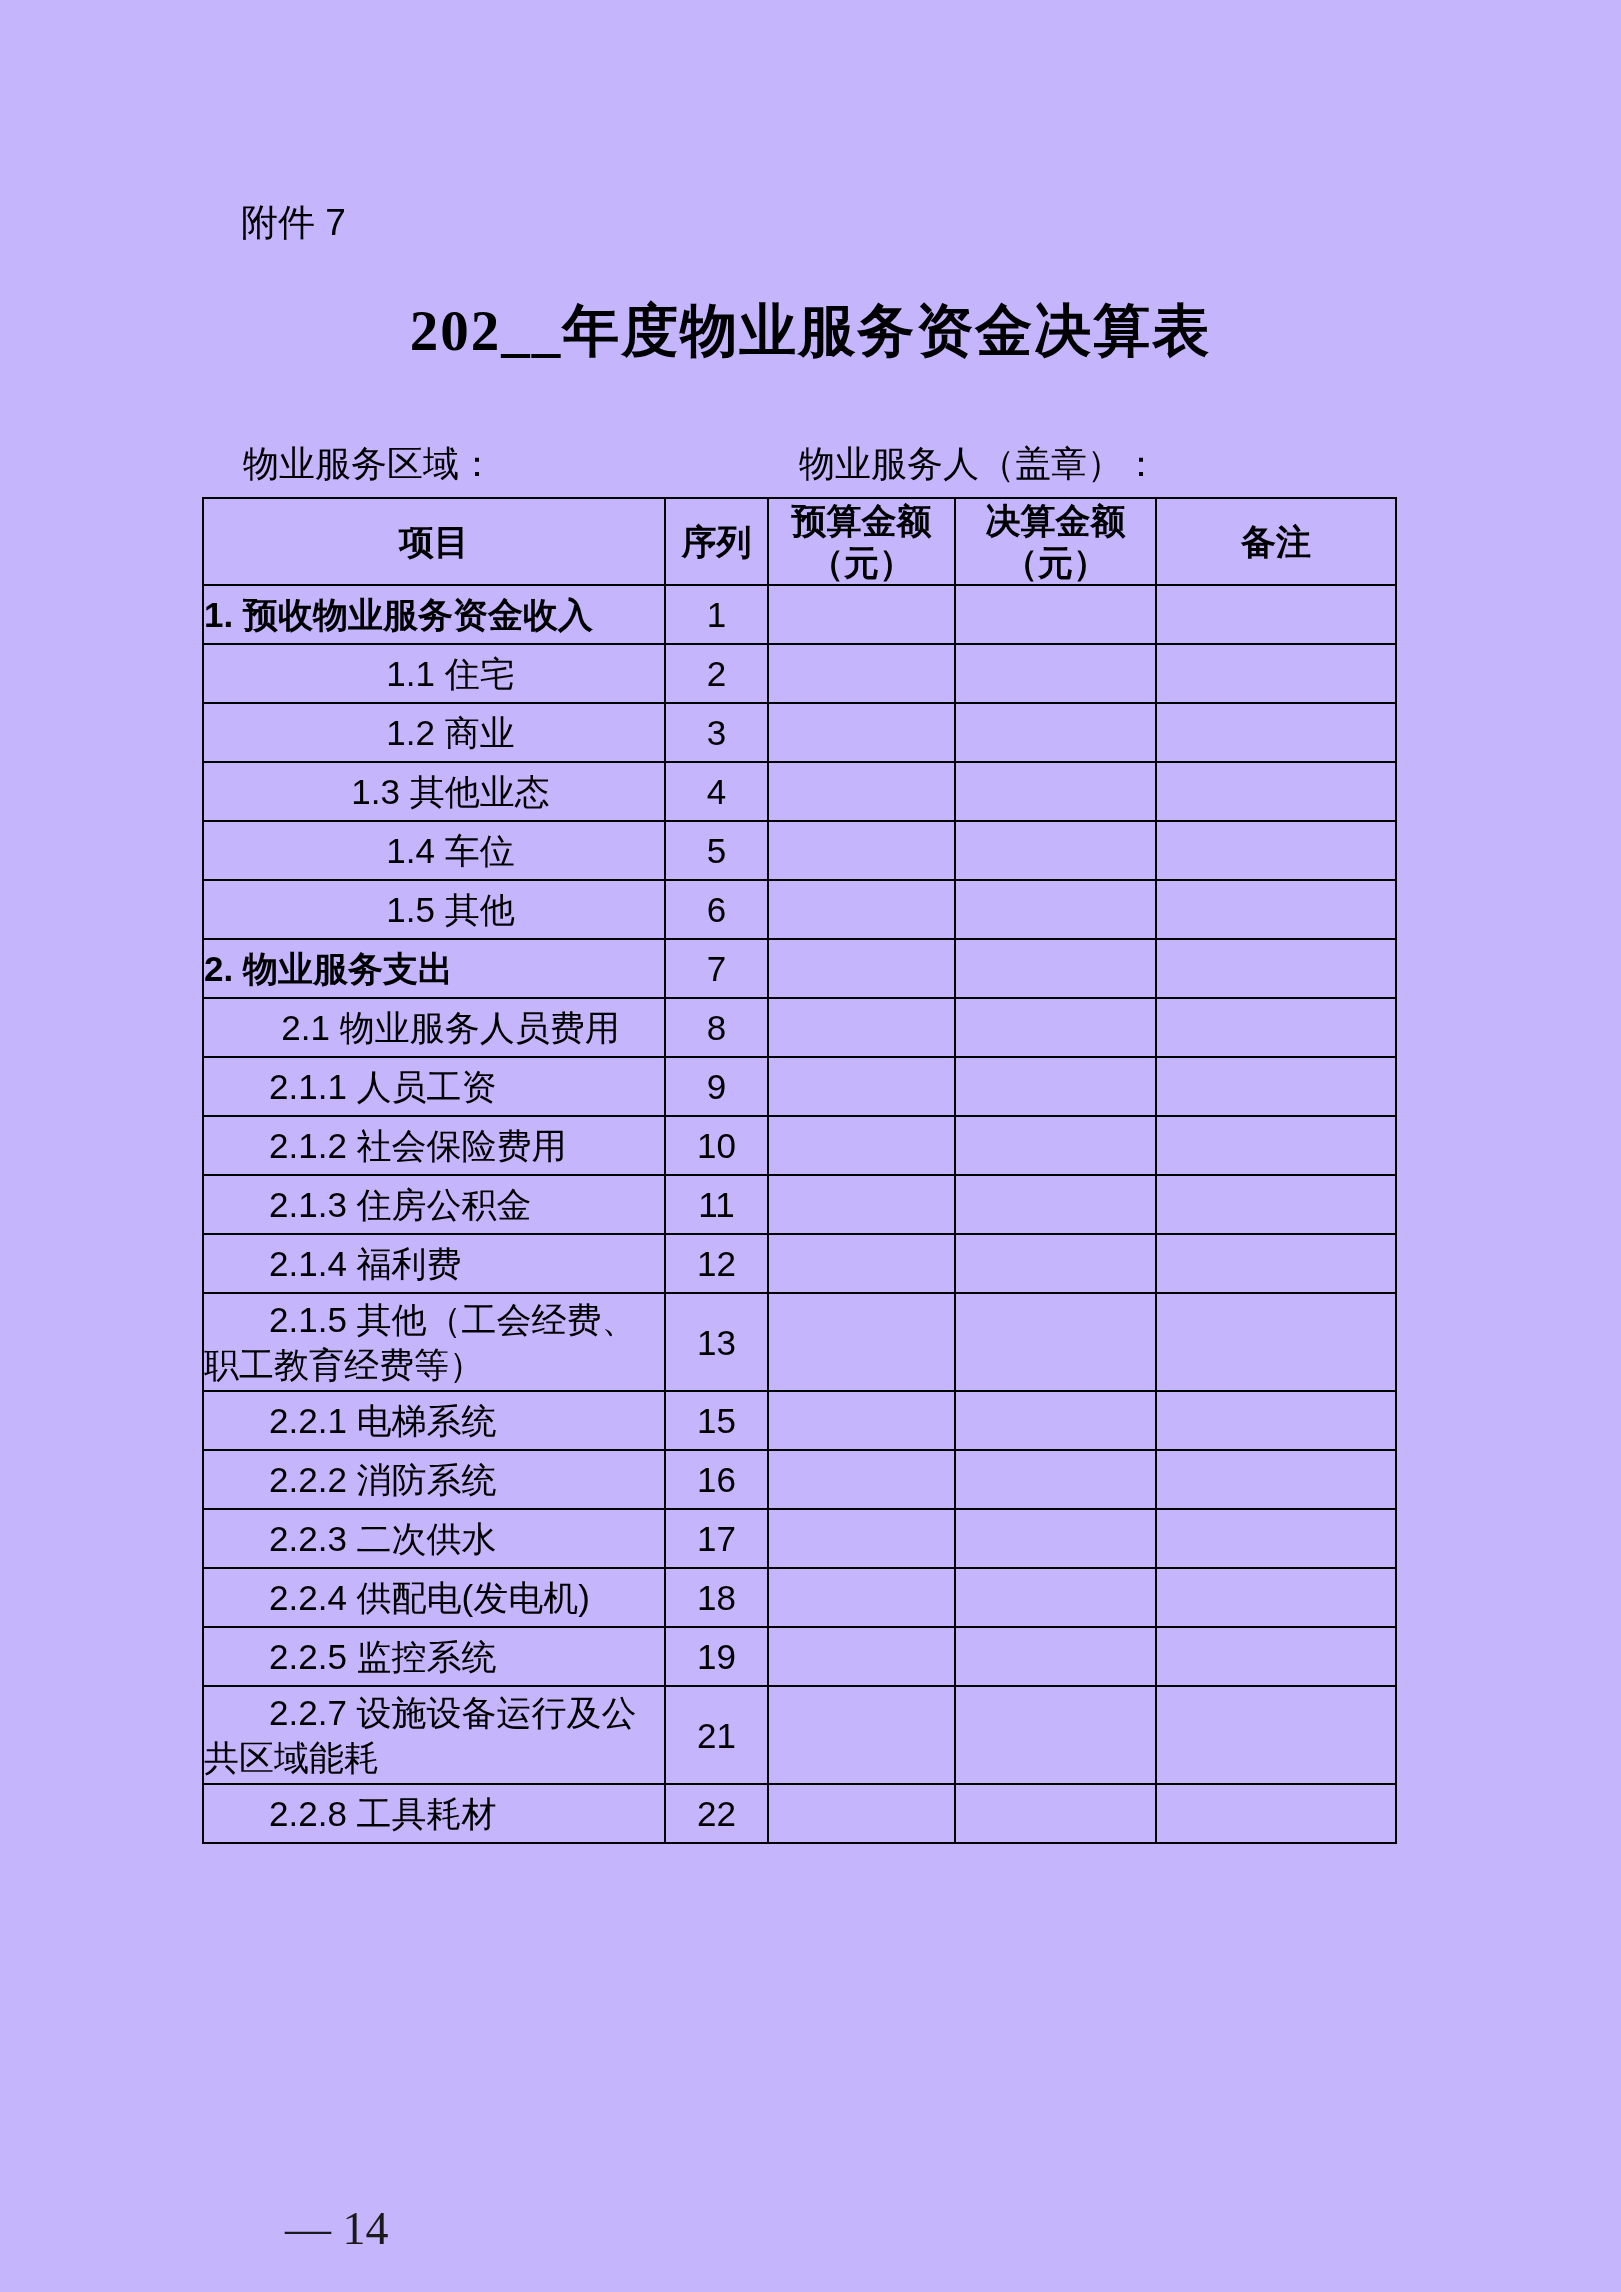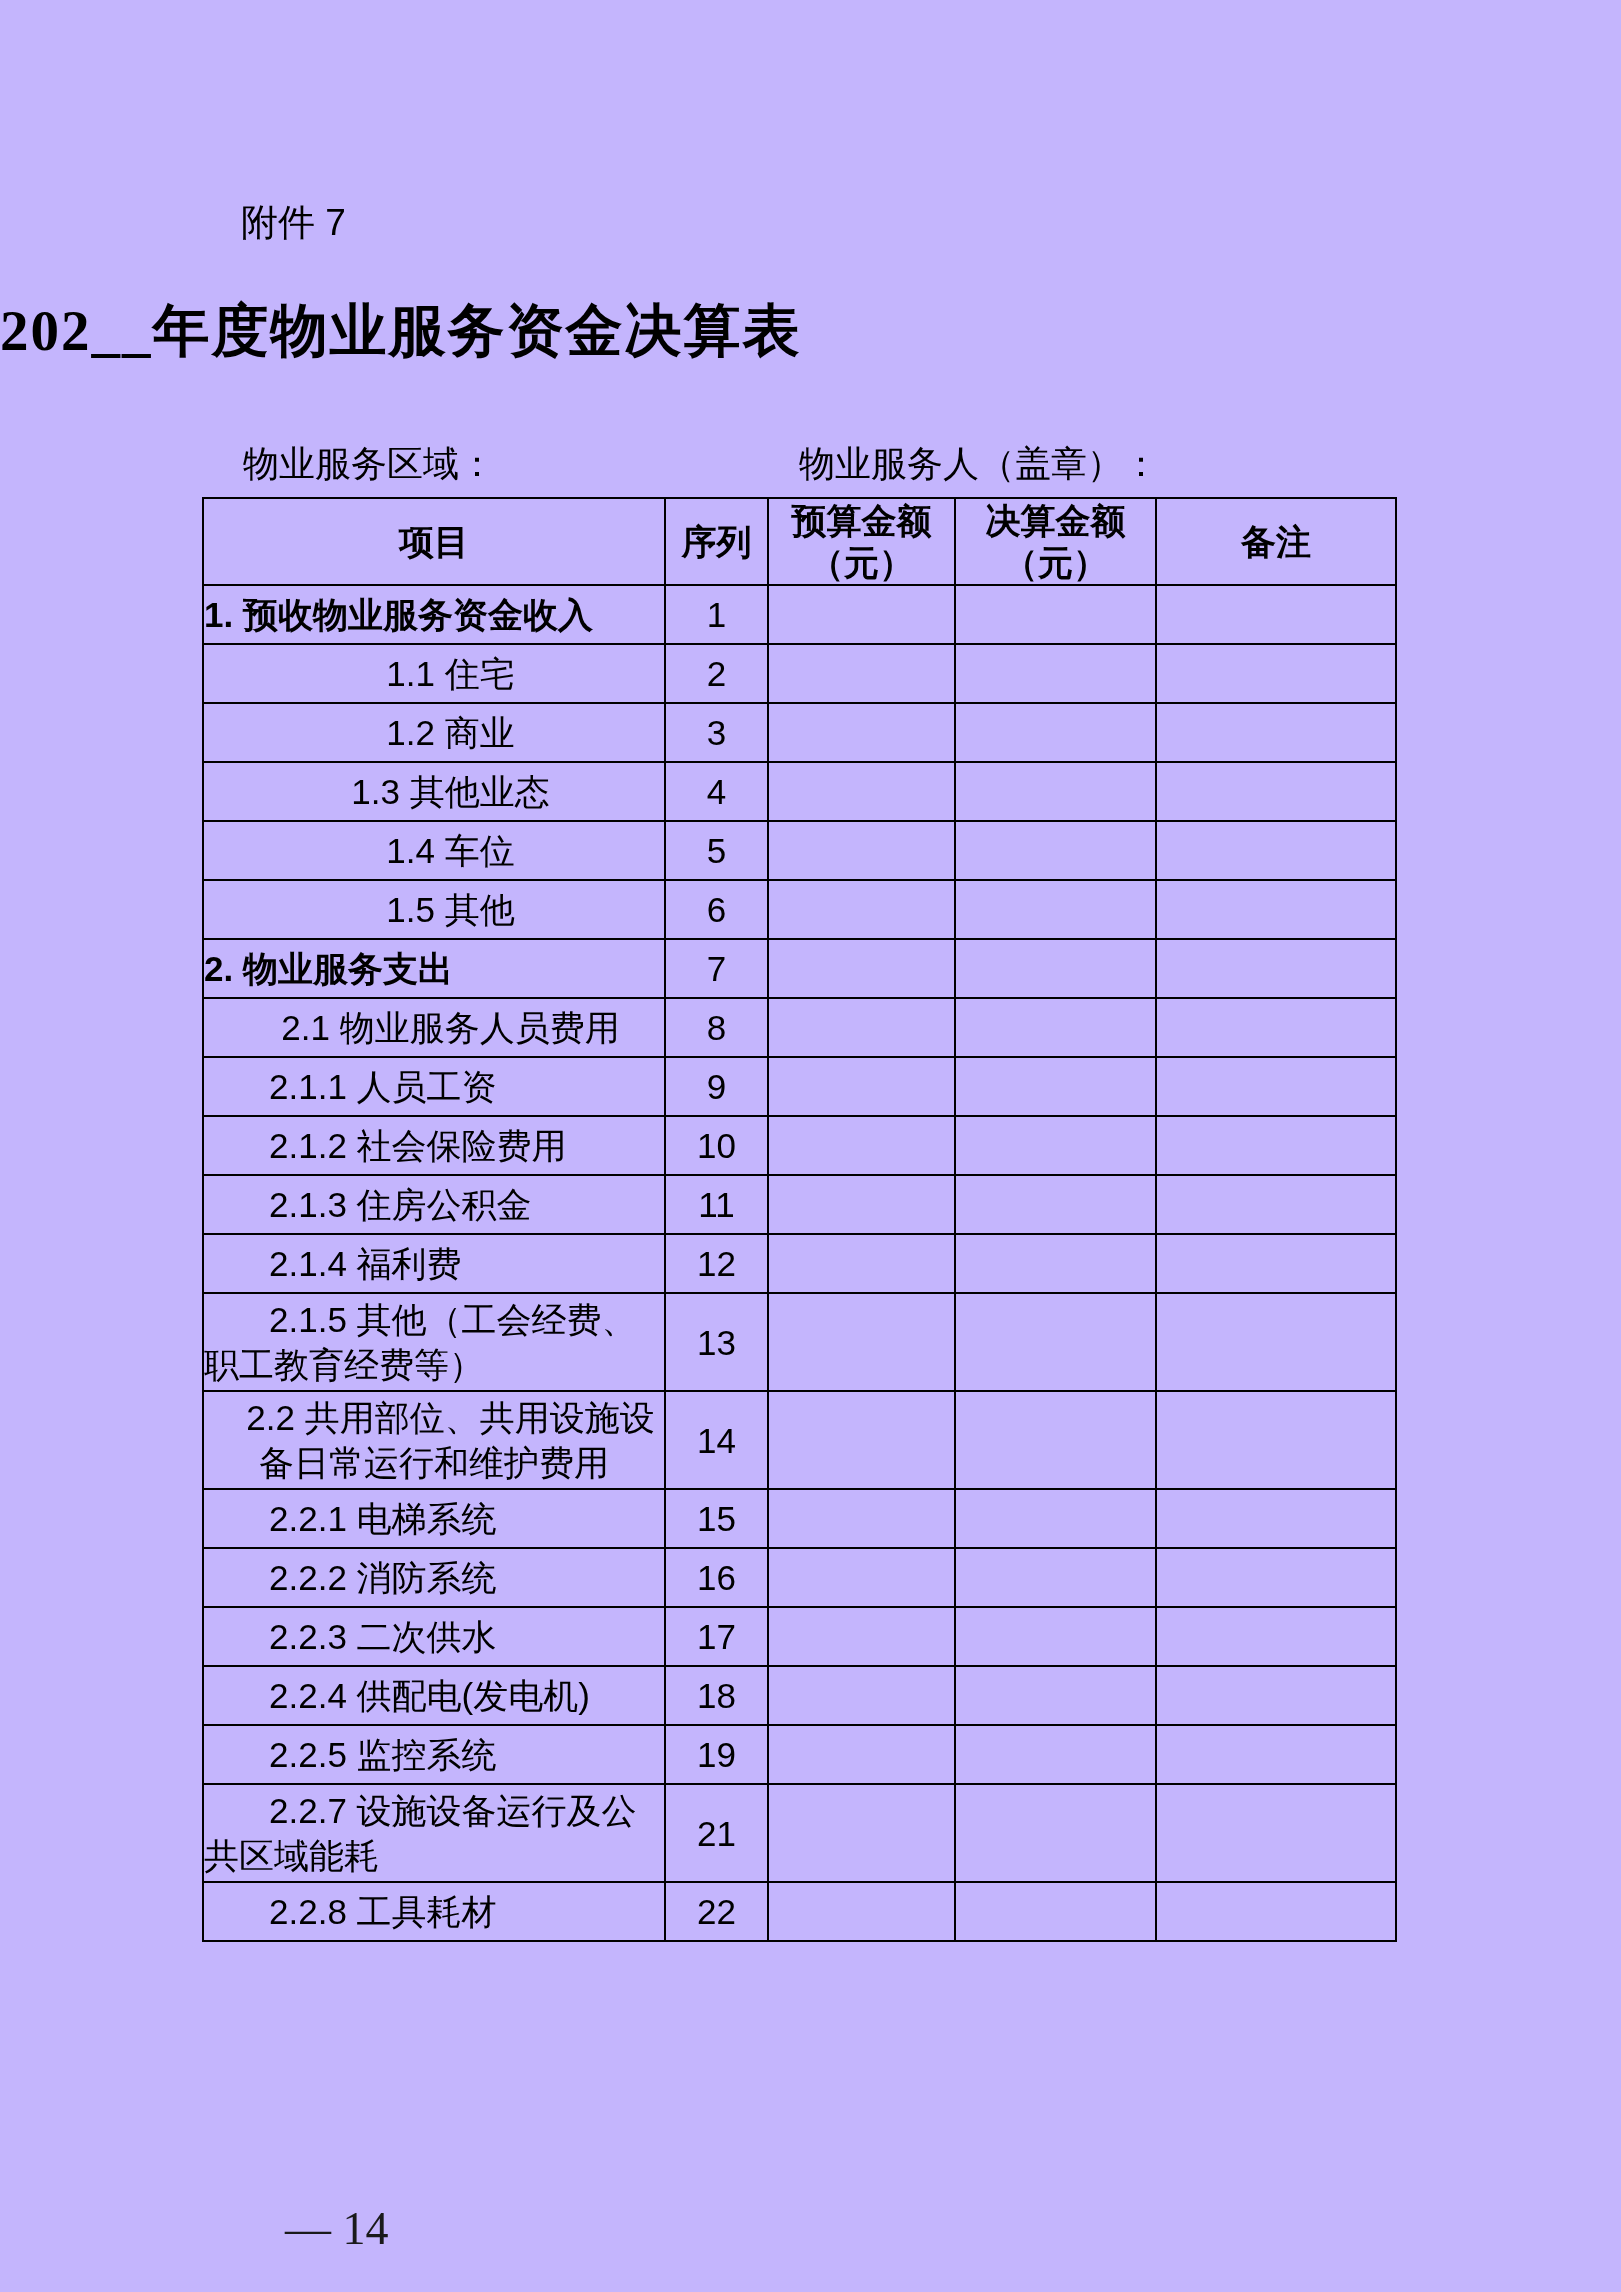--- a/index.html
+++ b/index.html
@@ -10,21 +10,21 @@
     color:#000;
     font-family:"Liberation Sans",sans-serif;
     overflow:hidden;
   }
   .attachment{
     position:absolute;left:241px;top:200px;
     font-size:37px;line-height:45px;
   }
   .doc-title{
     position:absolute;left:0;right:0;top:295px;margin:0;
-    text-align:left;
+    text-align:center;
     font-family:"Liberation Serif",serif;
     font-weight:bold;
     font-size:57px;line-height:71px;
     letter-spacing:2px;
   }
   .form-label{
     position:absolute;top:442px;
     font-size:36px;line-height:43px;
   }
   .form-label.region{left:243px;}
@@ -193,27 +193,20 @@
           <td class="amount"></td>
           <td class="remark"></td>
         </tr>
         <tr class="tall">
           <td class="item lvl2">2.1.5 其他（工会经费、职工教育经费等）</td>
           <td class="seq">13</td>
           <td class="amount"></td>
           <td class="amount"></td>
           <td class="remark"></td>
         </tr>
-        <tr class="tall">
-          <td class="item lvl1">2.2 共用部位、共用设施设备日常运行和维护费用</td>
-          <td class="seq">14</td>
-          <td class="amount"></td>
-          <td class="amount"></td>
-          <td class="remark"></td>
-        </tr>
         <tr>
           <td class="item lvl2">2.2.1 电梯系统</td>
           <td class="seq">15</td>
           <td class="amount"></td>
           <td class="amount"></td>
           <td class="remark"></td>
         </tr>
         <tr>
           <td class="item lvl2">2.2.2 消防系统</td>
           <td class="seq">16</td>

